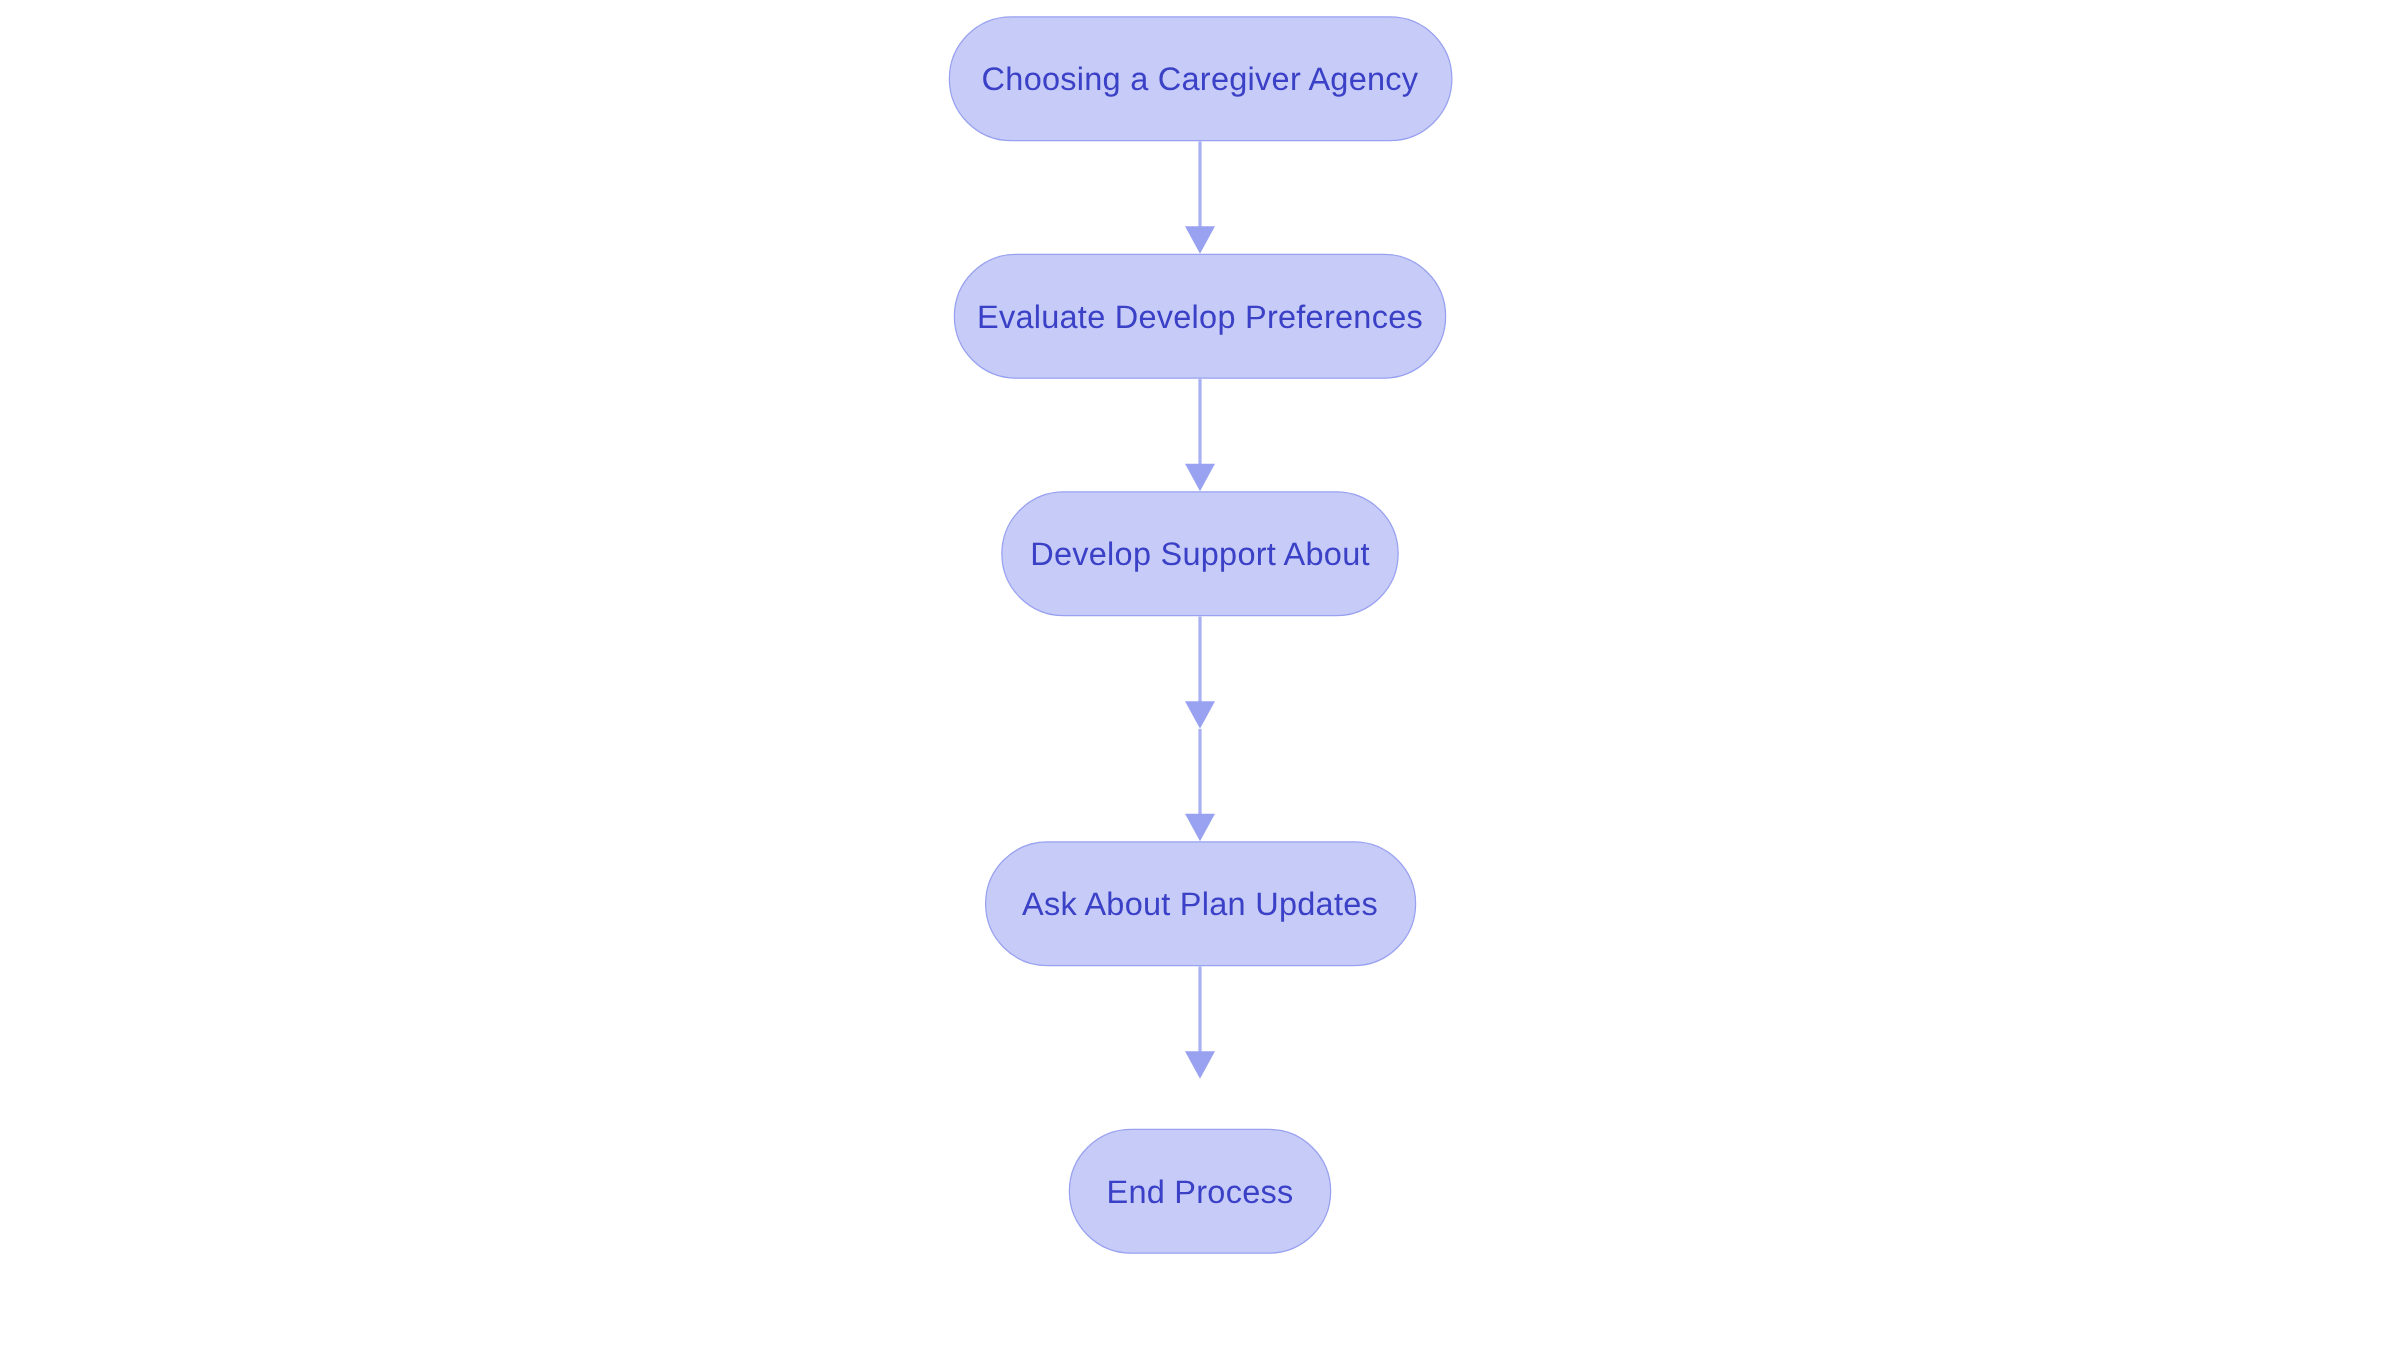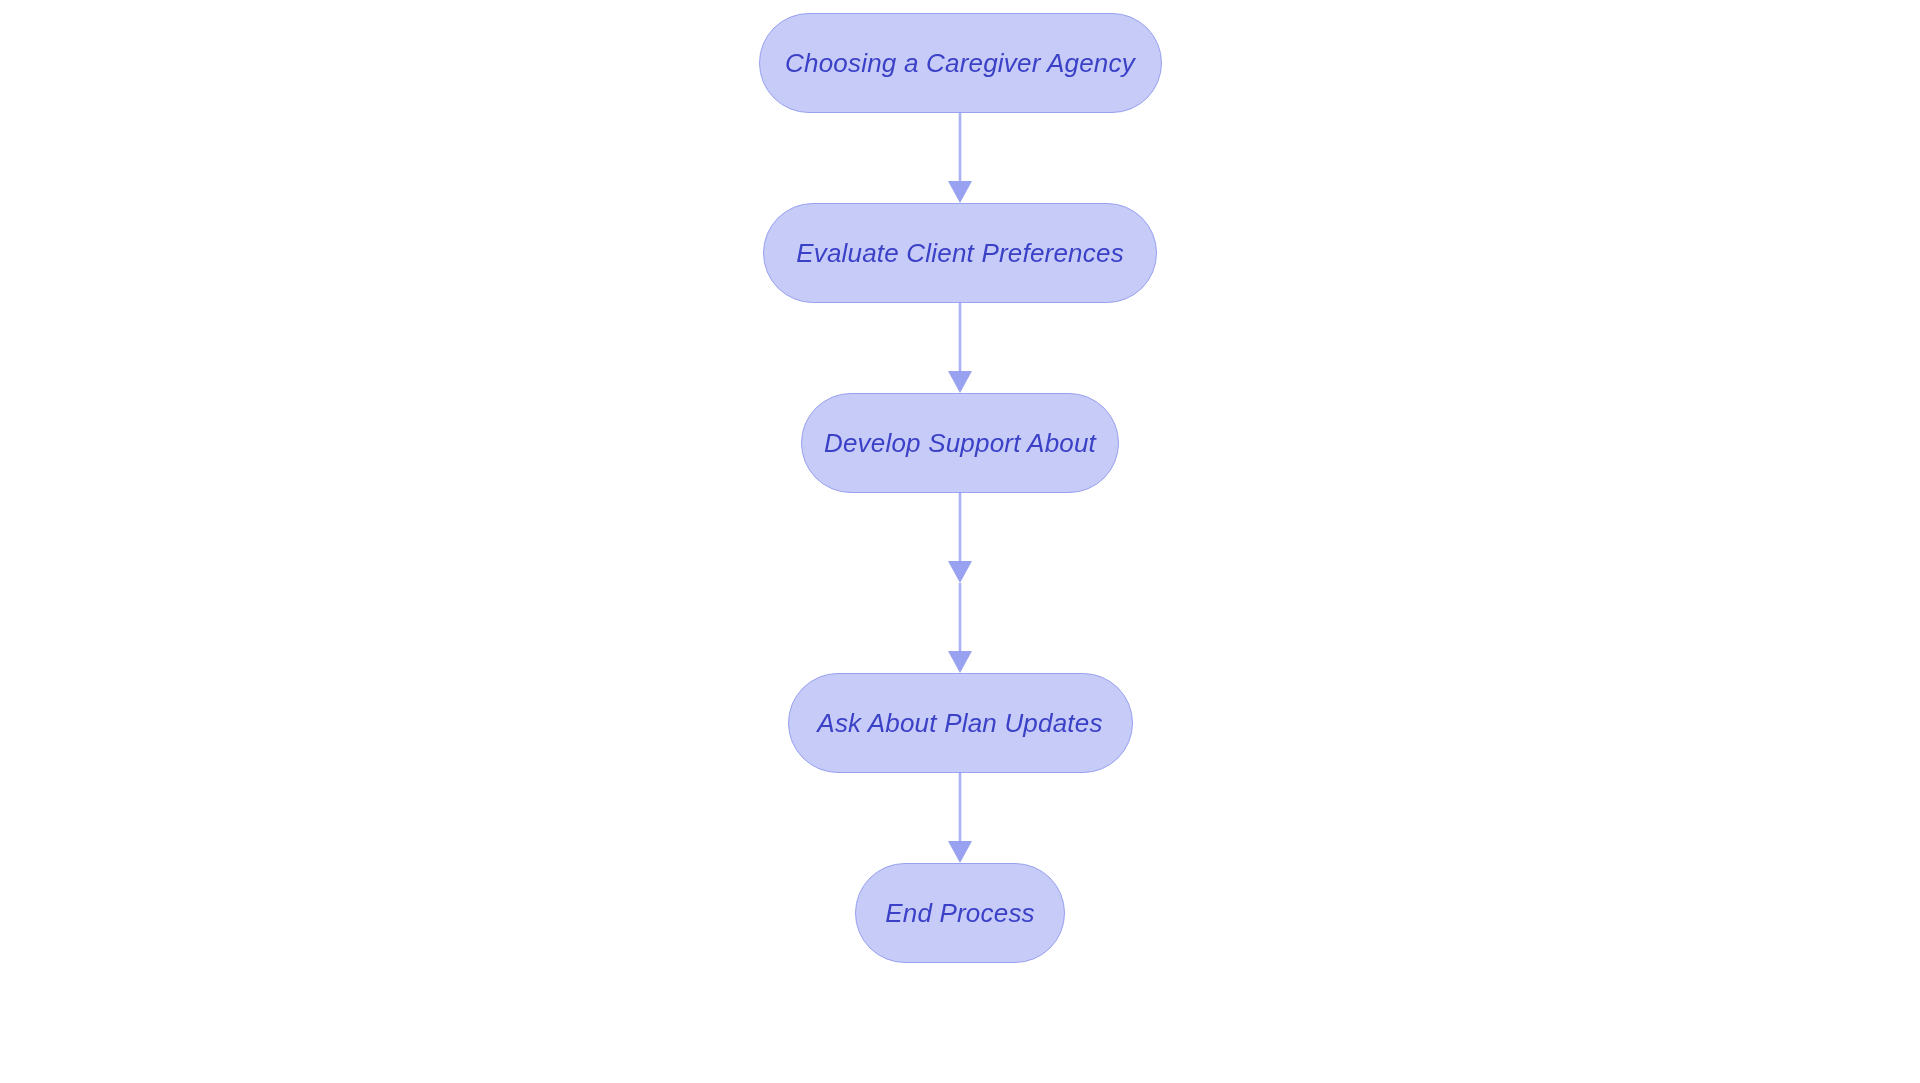--- a/index.html
+++ b/index.html
@@ -14,21 +14,20 @@
     font-family: "Liberation Sans", "DejaVu Sans", sans-serif;
   }
   .flowchart {
     width: 1920px;
     height: 1083px;
     display: flex;
     flex-direction: column;
     align-items: center;
     padding-top: 13px;
     box-sizing: border-box;
-    font-style: italic;
   }
   .flow-node {
     height: 100px;
     box-sizing: border-box;
     border-radius: 50px;
     background: #c7cbf8;
     border: 1.5px solid #98a1f0;
     display: flex;
     align-items: center;
     justify-content: center;
@@ -37,21 +36,21 @@
     letter-spacing: 0.2px;
     color: #3b41c6;
     flex: 0 0 auto;
   }
   
   .flow-node.n0 { width: 403px; }
   .flow-node.n1 { width: 394px; }
   .flow-node.n2 { width: 318px; }
   .flow-node.n3 { width: 257px; }
   .flow-node.n4 { width: 345px; align-items: center; }
-  .flow-node.n5 { width: 210px; }
+  .flow-node.n5 { width: 210px; margin-top: 40px; }
   .flow-arrow {
     width: 26px;
     height: 90px;
     flex: 0 0 auto;
     display: block;
   }
 </style>
 </head>
 <body>
 
@@ -60,21 +59,21 @@
   <div class="flow-node n0">
     <span>Choosing a Caregiver Agency</span>
   </div>
 
   <svg class="flow-arrow" viewBox="0 0 26 90" xmlns="http://www.w3.org/2000/svg">
     <line x1="13" y1="0" x2="13" y2="70" stroke="#a9b0f3" stroke-width="2.6"></line>
     <polygon points="1,68 25,68 13,90" fill="#99a2f0"></polygon>
   </svg>
 
   <div class="flow-node n1">
-    <span>Evaluate Client Preferences</span>
+    <span>Evaluate Develop Preferences</span>
   </div>
 
   <svg class="flow-arrow" viewBox="0 0 26 90" xmlns="http://www.w3.org/2000/svg">
     <line x1="13" y1="0" x2="13" y2="70" stroke="#a9b0f3" stroke-width="2.6"></line>
     <polygon points="1,68 25,68 13,90" fill="#99a2f0"></polygon>
   </svg>
 
   <div class="flow-node n2">
     <span>Develop Support About</span>
   </div>

